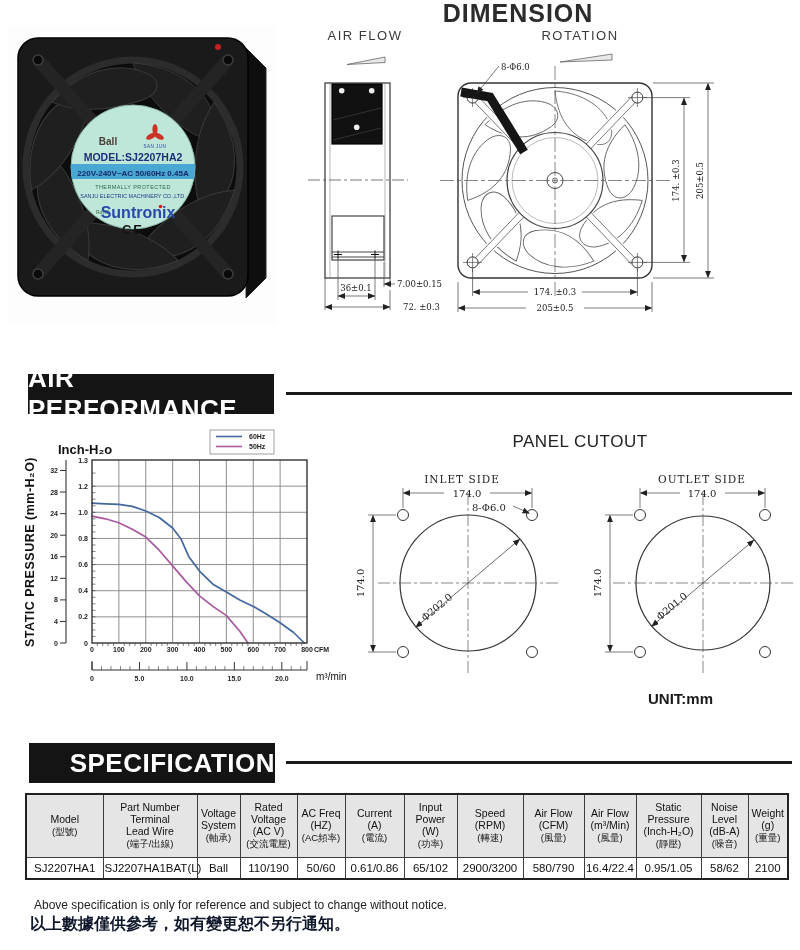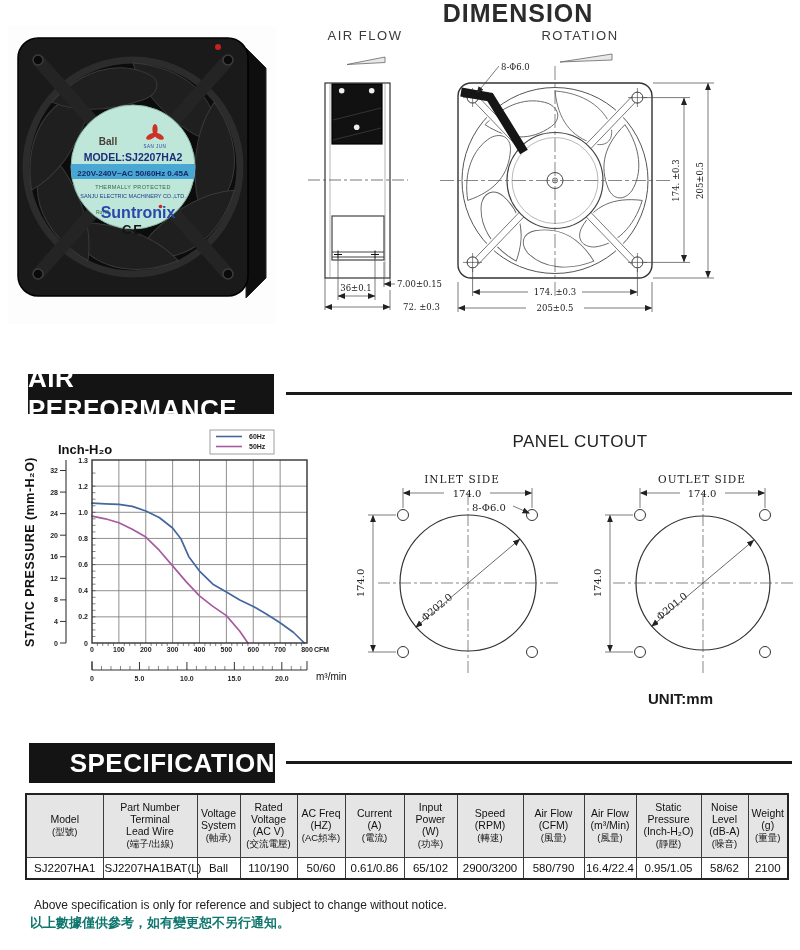--- a/index.html
+++ b/index.html
@@ -13,21 +13,21 @@
   text.dimBig{font-family:"DejaVu Serif",serif;font-size:10px;fill:#222;}
   text.cad{font-family:"DejaVu Serif",serif;letter-spacing:1px;fill:#222;}
   #spec-table{border-collapse:collapse;table-layout:fixed;width:762px;background:#fff;}
   #spec-table th,#spec-table td{border:1px solid #3c3c3c;text-align:center;vertical-align:middle;padding:1px 1px;}
   #spec-table{border:2px solid #222;}
   #spec-table thead th{background:#e5e5e5;font-weight:normal;height:60px;}
   #spec-table thead .en{font-size:10.5px;white-space:pre-line;line-height:1.15;color:#111;}
   #spec-table thead .zh{font-size:9.5px;color:#111;margin-top:1px;}
   #spec-table tbody td{font-size:11.5px;height:18px;color:#111;margin-top:29px;}
   #note-en{font-size:12px;color:#222;}
-  #note-zh{font-size:13px;font-weight:bold;color:#0f766e;}
+  #note-zh{font-size:16px;font-weight:bold;color:#0f172a;}
 </style>
 </head>
 <body>
 
 <svg class="abs" style="left:8px;top:26px;" width="268" height="298" viewBox="0 0 268 298">
   <defs>
     <clipPath id="lblclip">
         <circle cx="125" cy="141" r="62"></circle>
       </clipPath>
     <marker id="arr" markerWidth="9" markerHeight="8" refX="6.5" refY="3" orient="auto-start-reverse" markerUnits="userSpaceOnUse">

